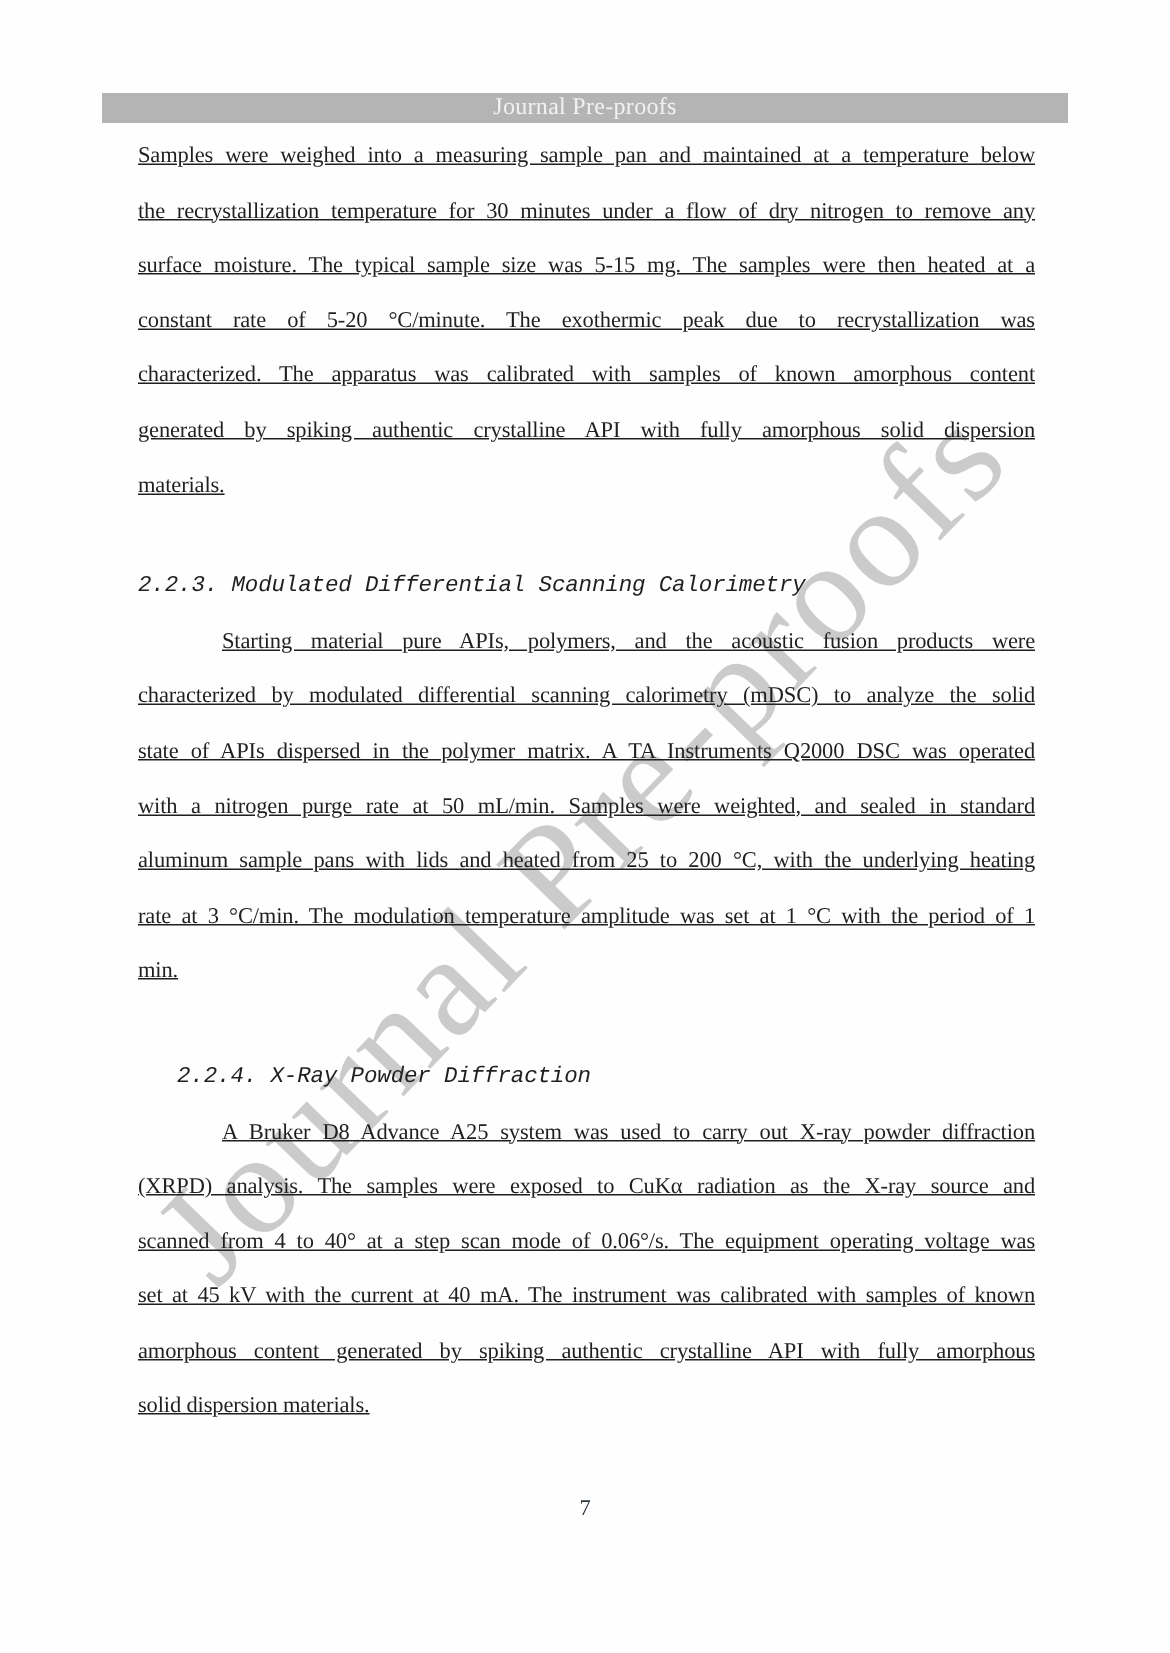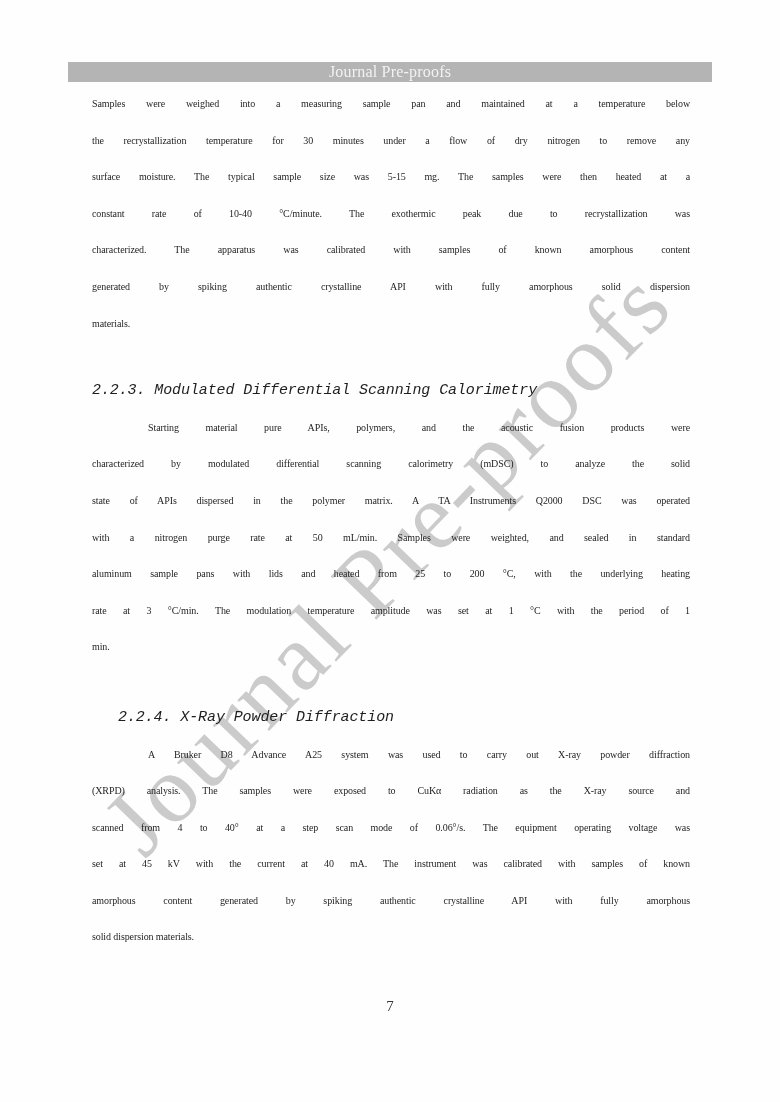--- a/index.html
+++ b/index.html
@@ -50,25 +50,26 @@
     position: absolute;
     left: 92px;
     top: 86px;
     width: 598px;
     z-index: 1;
     color: #1f1f1f;
   }
   .line {
     height: 36.6px;
     line-height: 36.6px;
-    font-size: 10px;
+    font-size: 15px;
     letter-spacing: -0.1px;
     text-align: justify;
     text-align-last: justify;
     white-space: nowrap;
+    text-decoration: underline;
   }
   .line.short { text-align-last: left; }
   .line.indent { text-indent: 56px; }
   .section-heading {
     height: 36.6px;
     line-height: 36.6px;
     font-size: 15px;
     font-style: italic;
     letter-spacing: -0.1px;
     font-family: Liberation Mono, monospace;
@@ -98,21 +99,21 @@
   </div>
 
   <div class="watermark">Journal Pre-proofs</div>
 
   <div class="content">
 
     <div>
       <div class="line">Samples were weighed into a measuring sample pan and maintained at a temperature below</div>
       <div class="line">the recrystallization temperature for 30 minutes under a flow of dry nitrogen to remove any</div>
       <div class="line">surface moisture.  The typical sample size was  5-15 mg. The samples were then heated at a</div>
-      <div class="line">constant rate of 10-40 °C/minute.  The exothermic peak due to recrystallization was</div>
+      <div class="line">constant rate of 5-20 °C/minute.  The exothermic peak due to recrystallization was</div>
       <div class="line">characterized.  The apparatus was calibrated with samples of known amorphous content</div>
       <div class="line">generated by spiking  authentic crystalline API with fully amorphous solid dispersion</div>
       <div class="line short">materials.</div>
     </div>
 
     <div class="section-heading gap-223">2.2.3. Modulated Differential Scanning Calorimetry</div>
 
     <div>
       <div class="line indent">Starting material pure APIs, polymers, and the acoustic fusion products were</div>
       <div class="line">characterized by modulated differential scanning calorimetry (mDSC) to analyze the solid</div>

